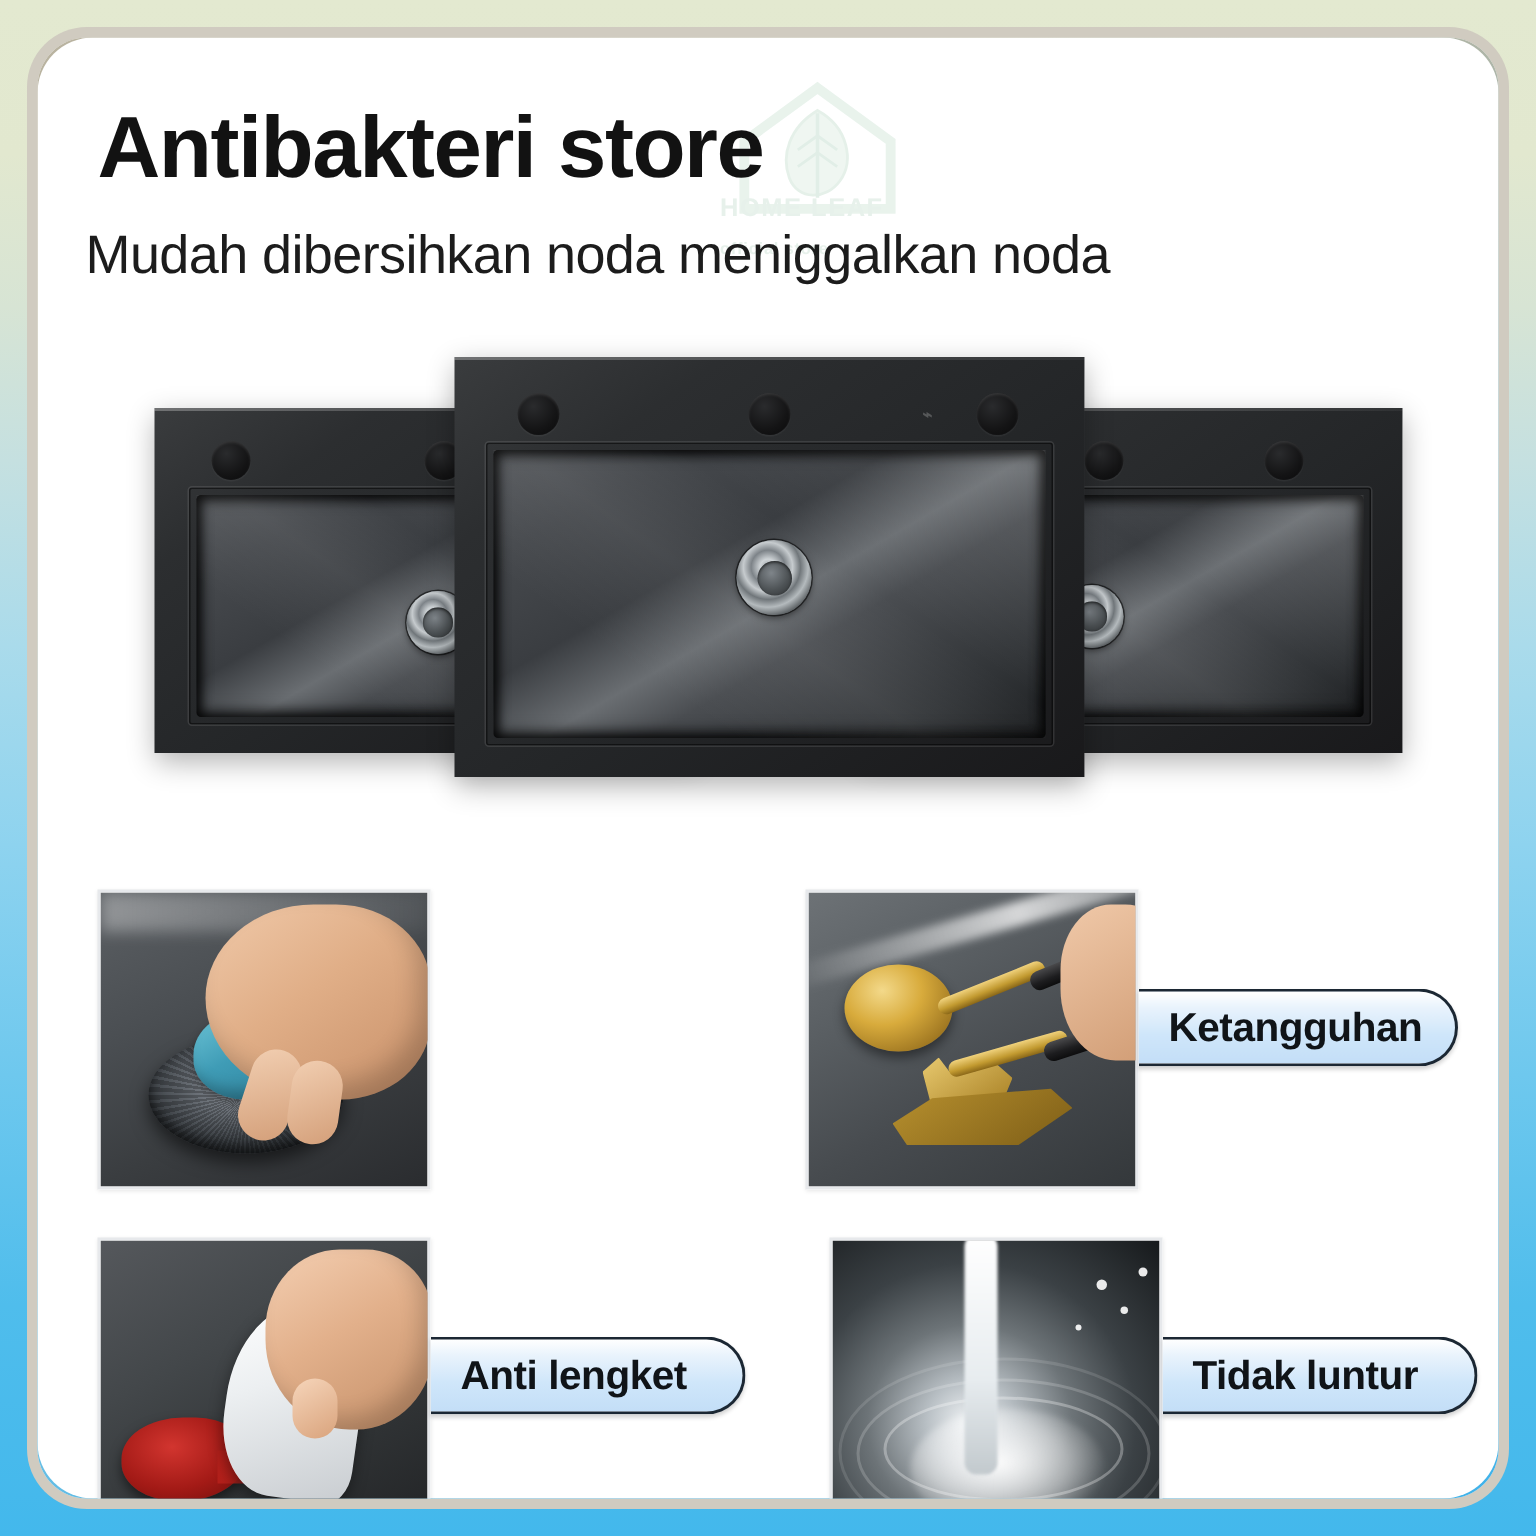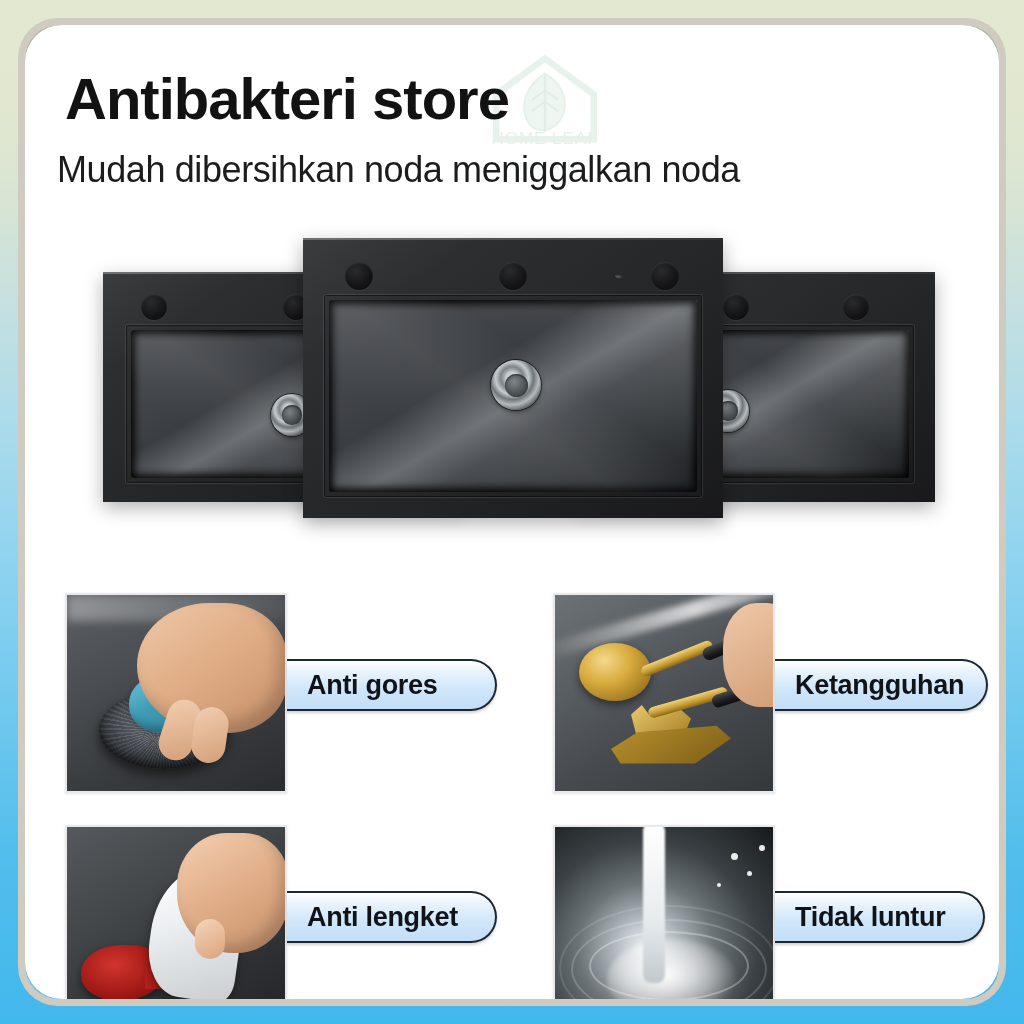--- a/index.html
+++ b/index.html
@@ -36,22 +36,22 @@
 
   
   .watermark{
     position:absolute; left:455px; top:28px;
     width:130px; height:140px;
     opacity:.5;
     pointer-events:none;
   }
   .watermark svg{ display:block; width:100%; height:90px; }
   .wm-text{
-    text-align:center;
-    font-weight:400;
+    text-align:left;
+    font-weight:700;
     color:#cfe3d7;
     letter-spacing:1px;
   }
   .wm-t1{ font-size:17px; margin-top:-14px;}
   .wm-t2{ font-size:11px; margin-top:11px; letter-spacing:.5px;}
 
   
   .title{
     position:absolute; left:40px; top:40px;
     font-size:58px; font-weight:700; color:#121212;
@@ -161,21 +161,21 @@
     border:2.5px solid #1b2733;
     border-radius:0 26px 26px 0;
     border-left:none;
     box-shadow:0 2px 3px rgba(0,0,0,.18);
   }
   .badge span{
     font-size:27px; font-weight:700; color:#101418;
     white-space:nowrap; letter-spacing:-.3px;
   }
   .feature.tl{ left:40px; top:23px; }
-  .feature.tr{ left:528px; top:23px; }
+  .feature.tr{ left:512px; top:23px; }
   .feature.bl{ left:40px; top:255px; }
   .feature.br{ left:528px; top:255px;text-align:right; }
 
   
   .scene{ position:absolute; inset:0; }
 
   
   .s1{ background:linear-gradient(155deg,#5b5f63 0%,#4a4e52 35%,#3a3d40 65%,#2a2c2f 100%); }
   .s1 .hilite{ position:absolute; left:0; top:0; width:100%; height:26px;
     background:linear-gradient(to right,rgba(255,255,255,.35),rgba(255,255,255,.05)); filter:blur(5px);}
@@ -328,23 +328,20 @@
       <div class="f-img">
         <div class="scene s1">
           <div class="hilite"></div>
           <div class="steelwool"></div>
           <div class="handle"></div>
           <div class="hand"></div>
           <div class="finger f1"></div>
           <div class="finger f2"></div>
         </div>
       </div>
-      <div class="badge">
-        <span>Anti gores</span>
-      </div>
     </div>
 
     <div class="feature tr">
       <div class="f-img">
         <div class="scene s2">
           <div class="streak"></div>
           <div class="spoon"></div>
           <div class="shaft sh1"></div>
           <div class="blk b1"></div>
           <div class="fork"></div>

